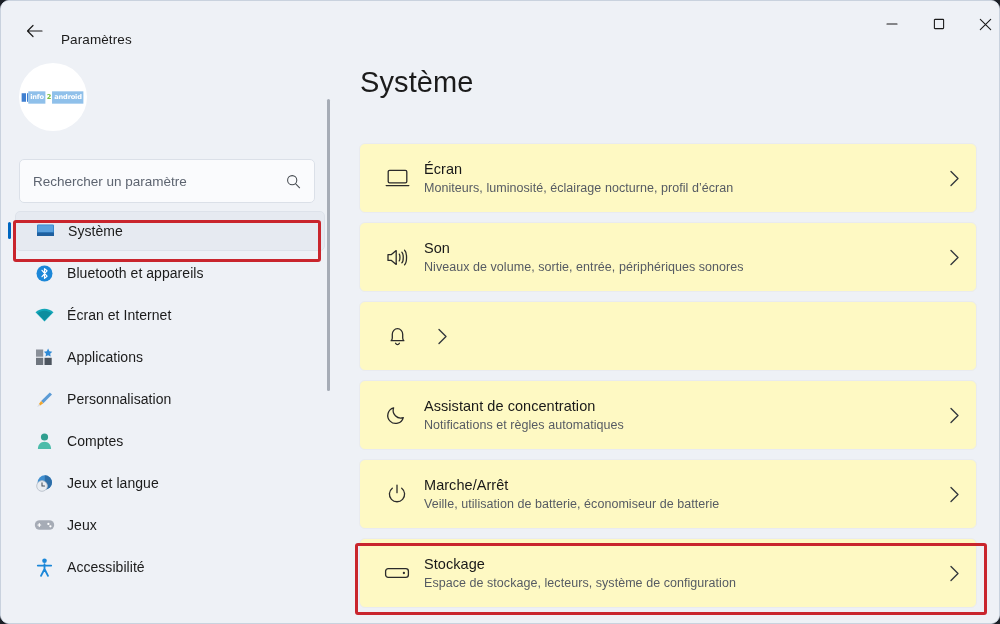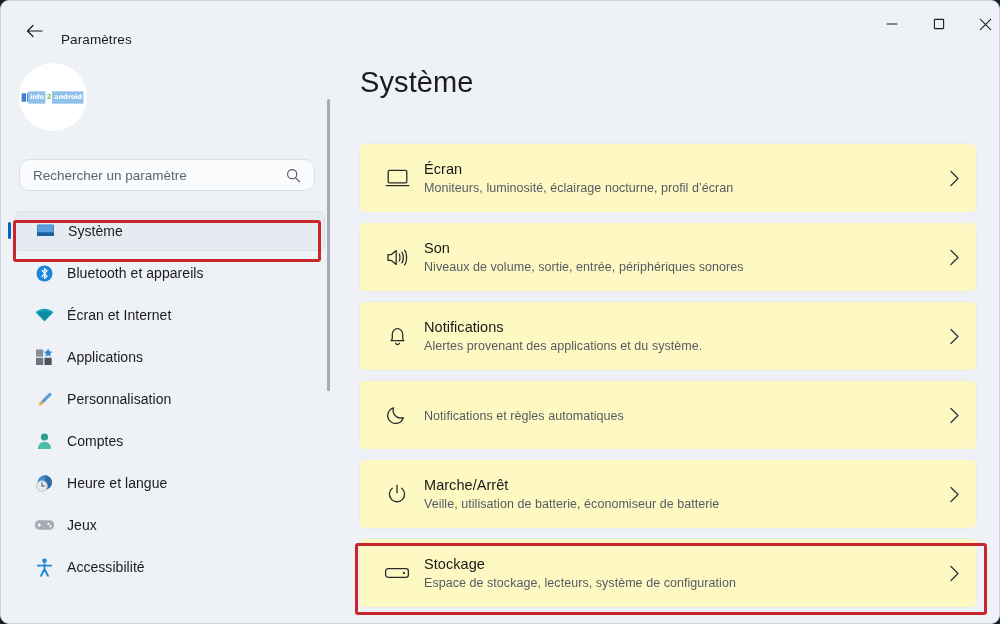--- a/index.html
+++ b/index.html
@@ -112,24 +112,24 @@
     color: #ffffff;
     padding: 1px 2px;
     font-weight: bold;
     letter-spacing: -0.2px;
   }
 
   .search-box {
     position: absolute;
     top: 112px; left: 18px;
     width: 296px;
-    height: 32px;
+    height: 44px;
     background: #fafbfd;
     border: 1px solid #dbe0e8;
-    border-radius: 10px;
+    border-radius: 5px;
     display: flex;
     align-items: center;
     box-sizing: border-box;
     cursor: text;
   }
   .search-box input {
     flex: 1;
     border: none;
     outline: none;
     background: transparent;
@@ -417,21 +417,21 @@
 
       <div class="nav-item">
         <span class="nav-ico">
           <svg width="19" height="19" viewBox="0 0 19 19">
             <circle cx="9.8" cy="8.5" r="7.2" fill="#3f8fd0"></circle>
             <path d="M9.8 1.3a7.2 7.2 0 0 1 0 14.4" fill="#2d6ea8"></path>
             <circle cx="7" cy="12" r="5.3" fill="#e9edf2" stroke="#b9c1cb" stroke-width="0.9"></circle>
             <path d="M7 8.8V12H9.6" stroke="#44505c" stroke-width="1.05" fill="none" stroke-linecap="round"></path>
           </svg>
         </span>
-        <span class="nav-label">Heure et langue</span>
+        <span class="nav-label">Jeux et langue</span>
       </div>
 
       <div class="nav-item">
         <span class="nav-ico">
           <svg width="21" height="14" viewBox="0 0 21 14">
             <rect x="0.8" y="2.2" width="19.4" height="9.6" rx="4.8" fill="#a6acb6"></rect>
             <path d="M5.3 5.6V8.4M3.9 7H6.7" stroke="#ffffff" stroke-width="1.15" stroke-linecap="round"></path>
             <circle cx="14.4" cy="5.9" r="1.15" fill="#ffffff"></circle>
             <circle cx="16.4" cy="8.3" r="1.15" fill="#ffffff"></circle>
           </svg>
@@ -501,38 +501,35 @@
         </span>
       </div>
 
       <div class="card">
         <span class="card-ico">
           <svg width="23" height="23" viewBox="0 0 23 23" fill="none">
             <path d="M5.1 15.7C5.1 15.7 6.3 14.9 6.3 13.1V9.3C6.3 6.2 8.6 3.7 11.5 3.7S16.7 6.2 16.7 9.3V13.1C16.7 14.9 17.9 15.7 17.9 15.7Z" stroke="#2b2b2b" stroke-width="1.3" stroke-linejoin="round"></path>
             <path d="M9.6 18.3C10 19.1 10.7 19.6 11.5 19.6S13 19.1 13.4 18.3" stroke="#2b2b2b" stroke-width="1.3" stroke-linecap="round"></path>
           </svg>
         </span>
-        <div class="card-text">
-          <div class="card-title">Notifications</div>
-          <div class="card-sub">Alertes provenant des applications et du système.</div>
-        </div>
         <span class="card-chev">
           <svg width="11" height="17" viewBox="0 0 11 17" fill="none">
             <path d="M2 1.5L9 8.5L2 15.5" stroke="#34383d" stroke-width="1.35" stroke-linecap="round" stroke-linejoin="round"></path>
           </svg>
         </span>
       </div>
 
       <div class="card">
         <span class="card-ico">
           <svg width="22" height="22" viewBox="0 0 22 22" fill="none">
             <path d="M17.3 13.6A7.6 7.6 0 0 1 7.6 3.9 7.9 7.9 0 1 0 17.3 13.6Z" stroke="#2b2b2b" stroke-width="1.3" stroke-linejoin="round"></path>
           </svg>
         </span>
         <div class="card-text">
+          <div class="card-title">Assistant de concentration</div>
           <div class="card-sub">Notifications et règles automatiques</div>
         </div>
         <span class="card-chev">
           <svg width="11" height="17" viewBox="0 0 11 17" fill="none">
             <path d="M2 1.5L9 8.5L2 15.5" stroke="#34383d" stroke-width="1.35" stroke-linecap="round" stroke-linejoin="round"></path>
           </svg>
         </span>
       </div>
 
       <div class="card">

